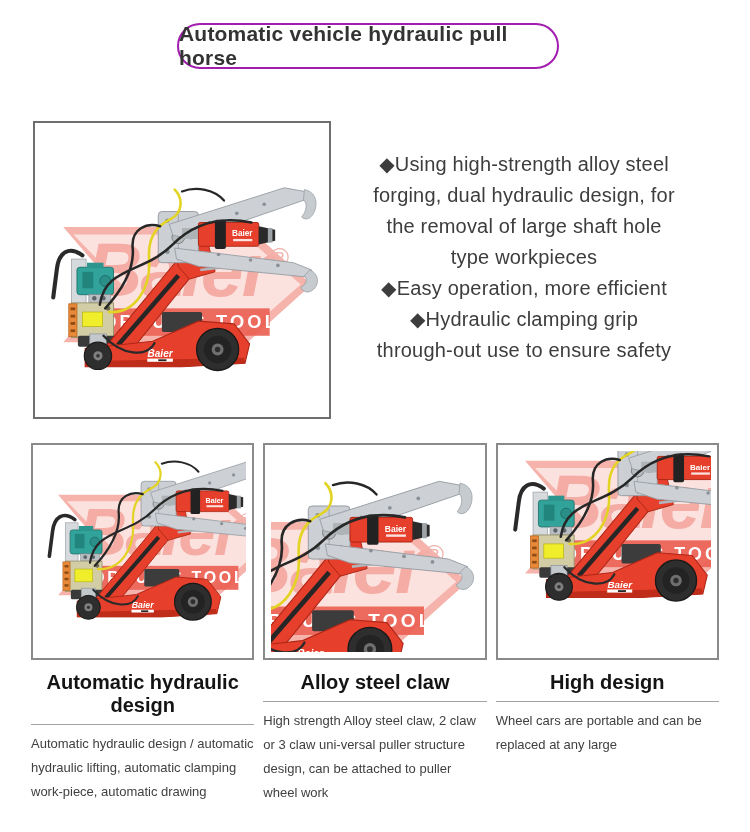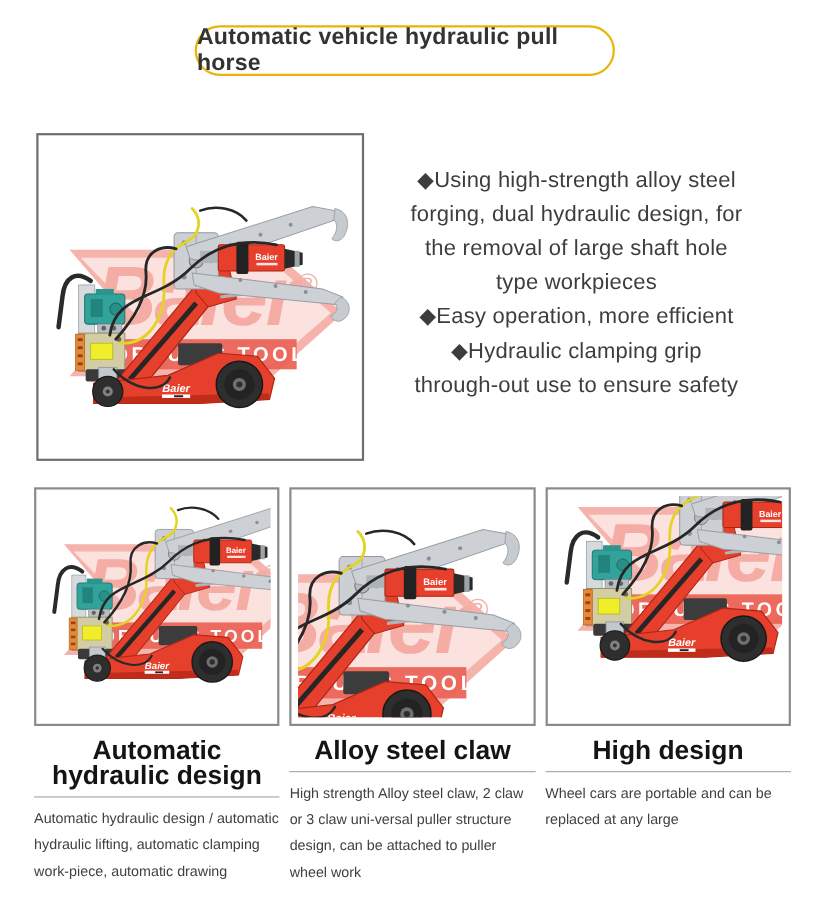--- a/index.html
+++ b/index.html
@@ -5,21 +5,21 @@
   html,body{margin:0;padding:0;background:#ffffff;}
   body{
     width:750px;height:832px;overflow:hidden;
     font-family:"Liberation Sans","DejaVu Sans",sans-serif;
     -webkit-font-smoothing:antialiased;
   }
   
   .title-pill{
     width:382px;height:46px;box-sizing:border-box;
     margin:23px 0 0 177px;
-    border:2px solid #eab308;border-radius:23px;
+    border:2px solid #a21caf;border-radius:23px;
     display:flex;align-items:center;justify-content:center;
     font-size:21px;font-weight:bold;color:#333333;letter-spacing:.2px;
     background:#ffffff;
   }
   
   .top-section{display:flex;margin-top:52px;padding:0 33px;text-align:center;}
   .main-image-box{
     width:298px;height:298px;box-sizing:border-box;flex:0 0 auto;
     border:2px solid #6e6e6e;background:#ffffff;padding:10px;
   }
@@ -33,21 +33,21 @@
   .bullet{color:#3d3d3d;}
   
   .bottom-row{display:flex;gap:9px;padding:0 31px;margin-top:24px;}
   .col{flex:1 1 0;min-width:0;}
   .thumb-box{
     height:217px;box-sizing:border-box;
     border:2px solid #8a8a8a;background:#ffffff;padding:6px;
   }
   .thumb-box svg{width:100%;height:100%;display:block;}
   .col-heading{
-    font-size:24px;line-height:23px;font-weight:bold;color:#141414;
+    font-size:20px;line-height:23px;font-weight:bold;color:#141414;
     text-align:center;margin:11px 4px 0;
   }
   .col-rule{border:none;border-top:1px solid #a3a3a3;margin:7px 0 7px;}
   .col-body{
     font-size:13px;line-height:24px;color:#404040;
     margin:0;
   }
   .hidden-defs{position:absolute;width:0;height:0;overflow:hidden;}
 </style>
 </head>

